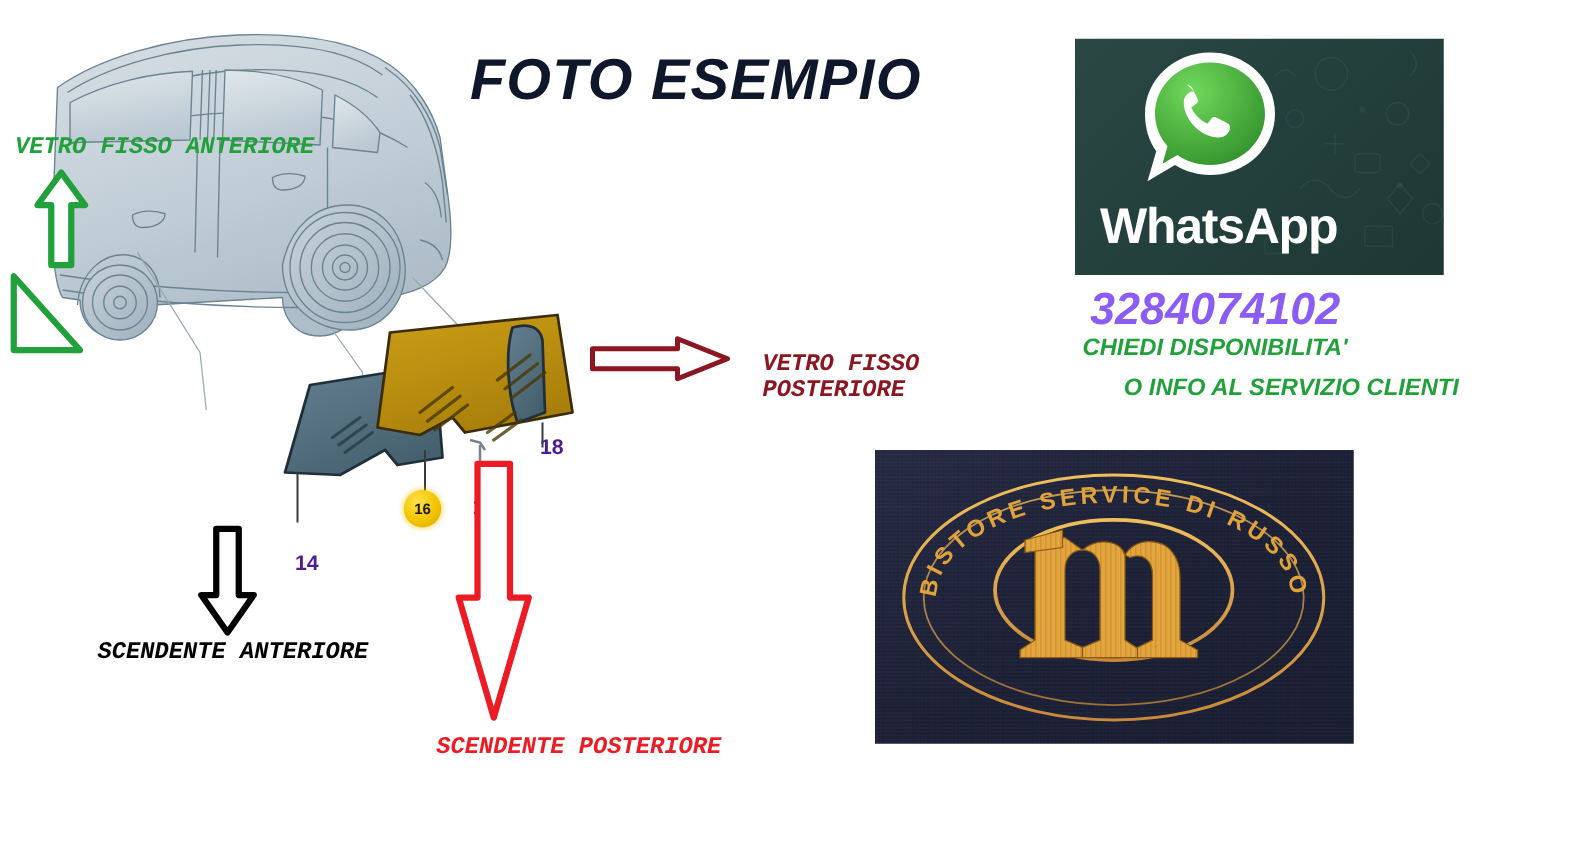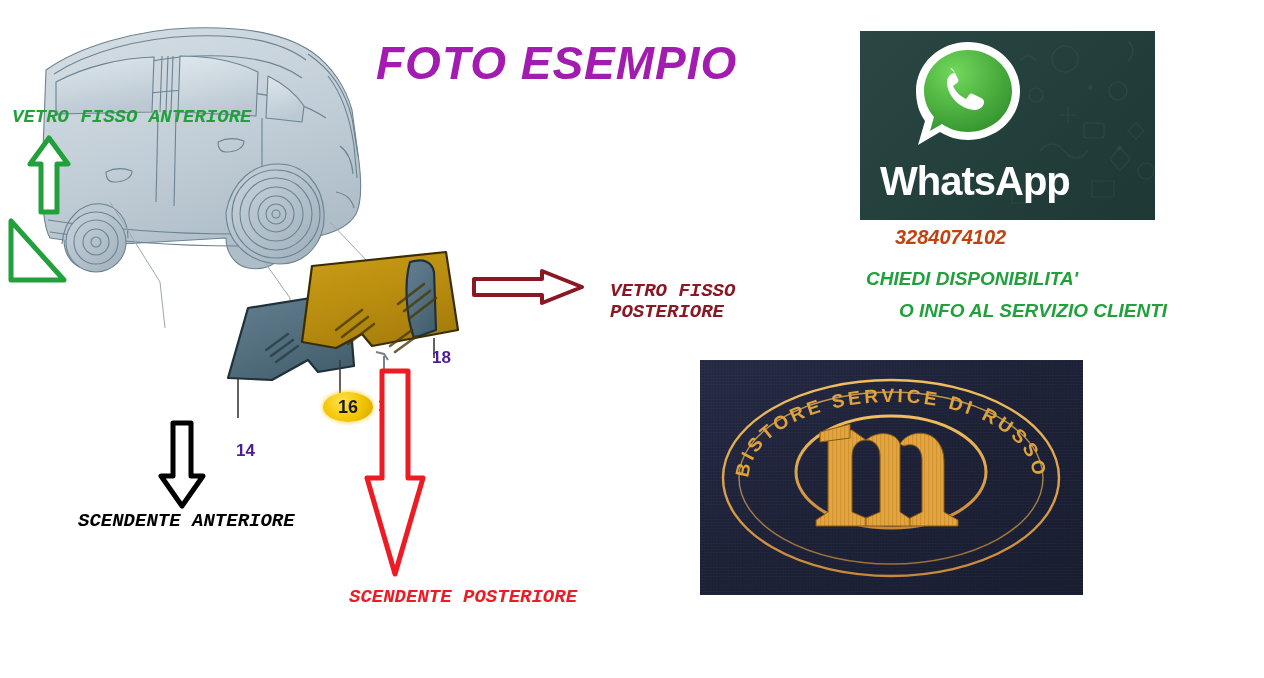--- a/index.html
+++ b/index.html
@@ -18,21 +18,21 @@
     background: #ffffff;
   }
   .abs { position: absolute; }
 
   
   #title {
     left: 376px; top: 36px;
     font-size: 46px;
     font-weight: bold;
     font-style: italic;
-    color: #a21caf;
+    color: #0f172a;
     letter-spacing: 1px;
     white-space: nowrap;
   }
 
   
   .anno {
     font-weight: bold;
     font-style: italic;
     white-space: nowrap;
     line-height: 1.12;
@@ -59,26 +59,25 @@
   #lbl-scend-post {
     left: 349px; top: 587px;
     font-size: 19px;
     color: #ED1C24;
     z-index: 9;
   }
 
   
   #phone {
     left: 872px; top: 226px;
-    font-size: 20px;
+    font-size: 36px;
     font-weight: bold;
     font-style: italic;
-    color: #c2410c;
-    white-space: nowrap;
-    margin-left: 23px;
+    color: #8b5cf6;
+    white-space: nowrap;
   }
   #svc1 {
     left: 866px; top: 268px;
     font-size: 19px;
     font-weight: bold;
     font-style: italic;
     color: #22A03C;
     white-space: nowrap;
   }
   #svc2 {
@@ -102,26 +101,26 @@
     font-family: "Liberation Sans", sans-serif;
     font-weight: bold;
     color: #4c1d95;
     font-size: 17px;
   }
   #num14 { left: 236px; top: 441px; }
   #num17 { left: 378px; top: 396px; }
   #num18 { left: 432px; top: 348px; }
   #num16badge {
     left: 323px; top: 392px;
-    width: 50px; height: 30px;
+    width: 30px; height: 30px;
     border-radius: 50%;
     background: radial-gradient(circle at 38% 32%, #FFE14A 0%, #F2C400 55%, #D8A500 100%);
     color: #1a1a1a;
     font-weight: bold;
-    font-size: 18px;
+    font-size: 12px;
     display: flex; align-items: center; justify-content: center;
     box-shadow: 0 0 5px rgba(242,196,0,0.85);
   }
 
   
   #wa-box {
     left: 860px; top: 31px;
     width: 295px; height: 189px;
     background:
       radial-gradient(circle at 78% 30%, rgba(255,255,255,0.045) 0 2px, transparent 3px),

